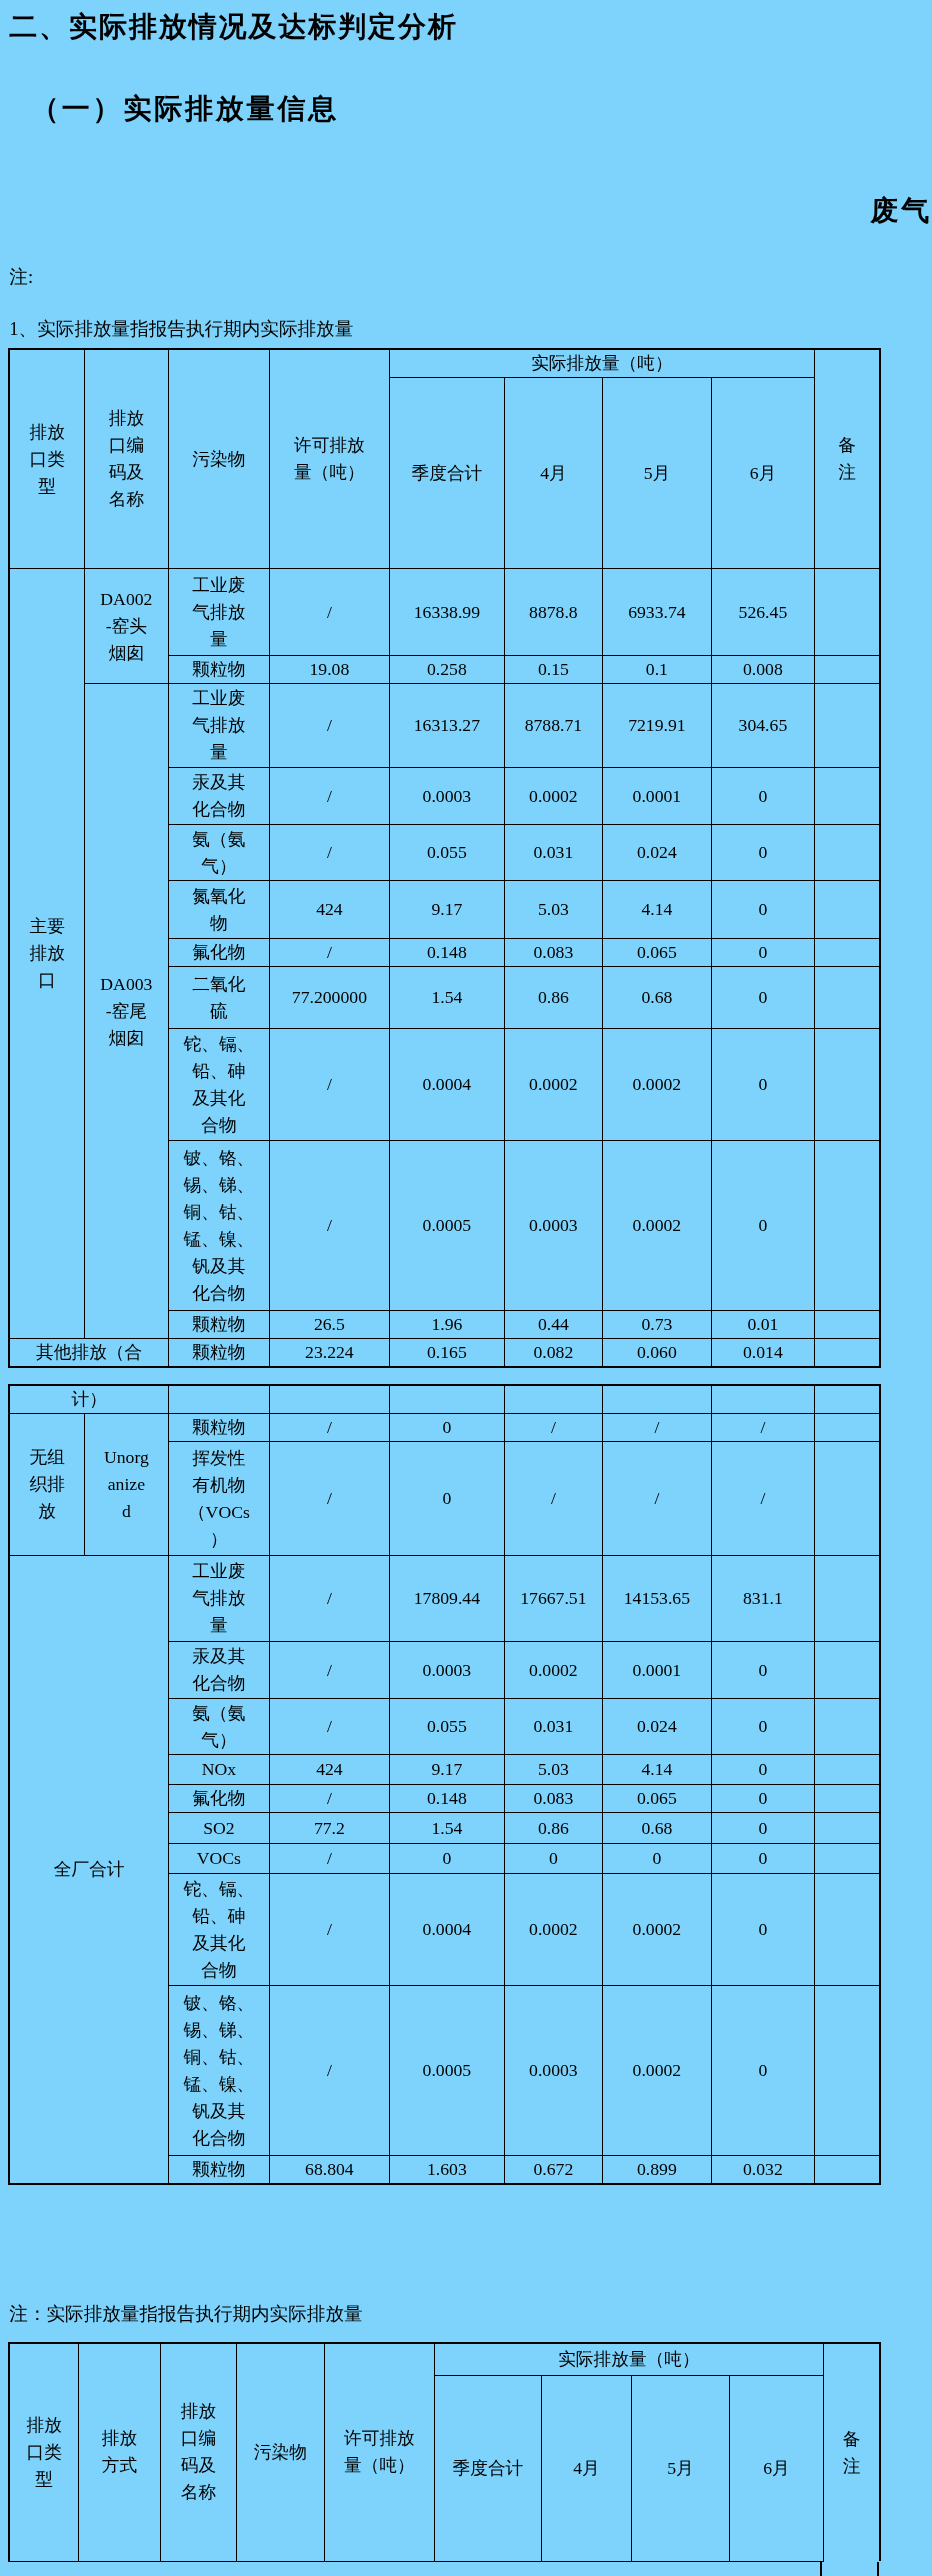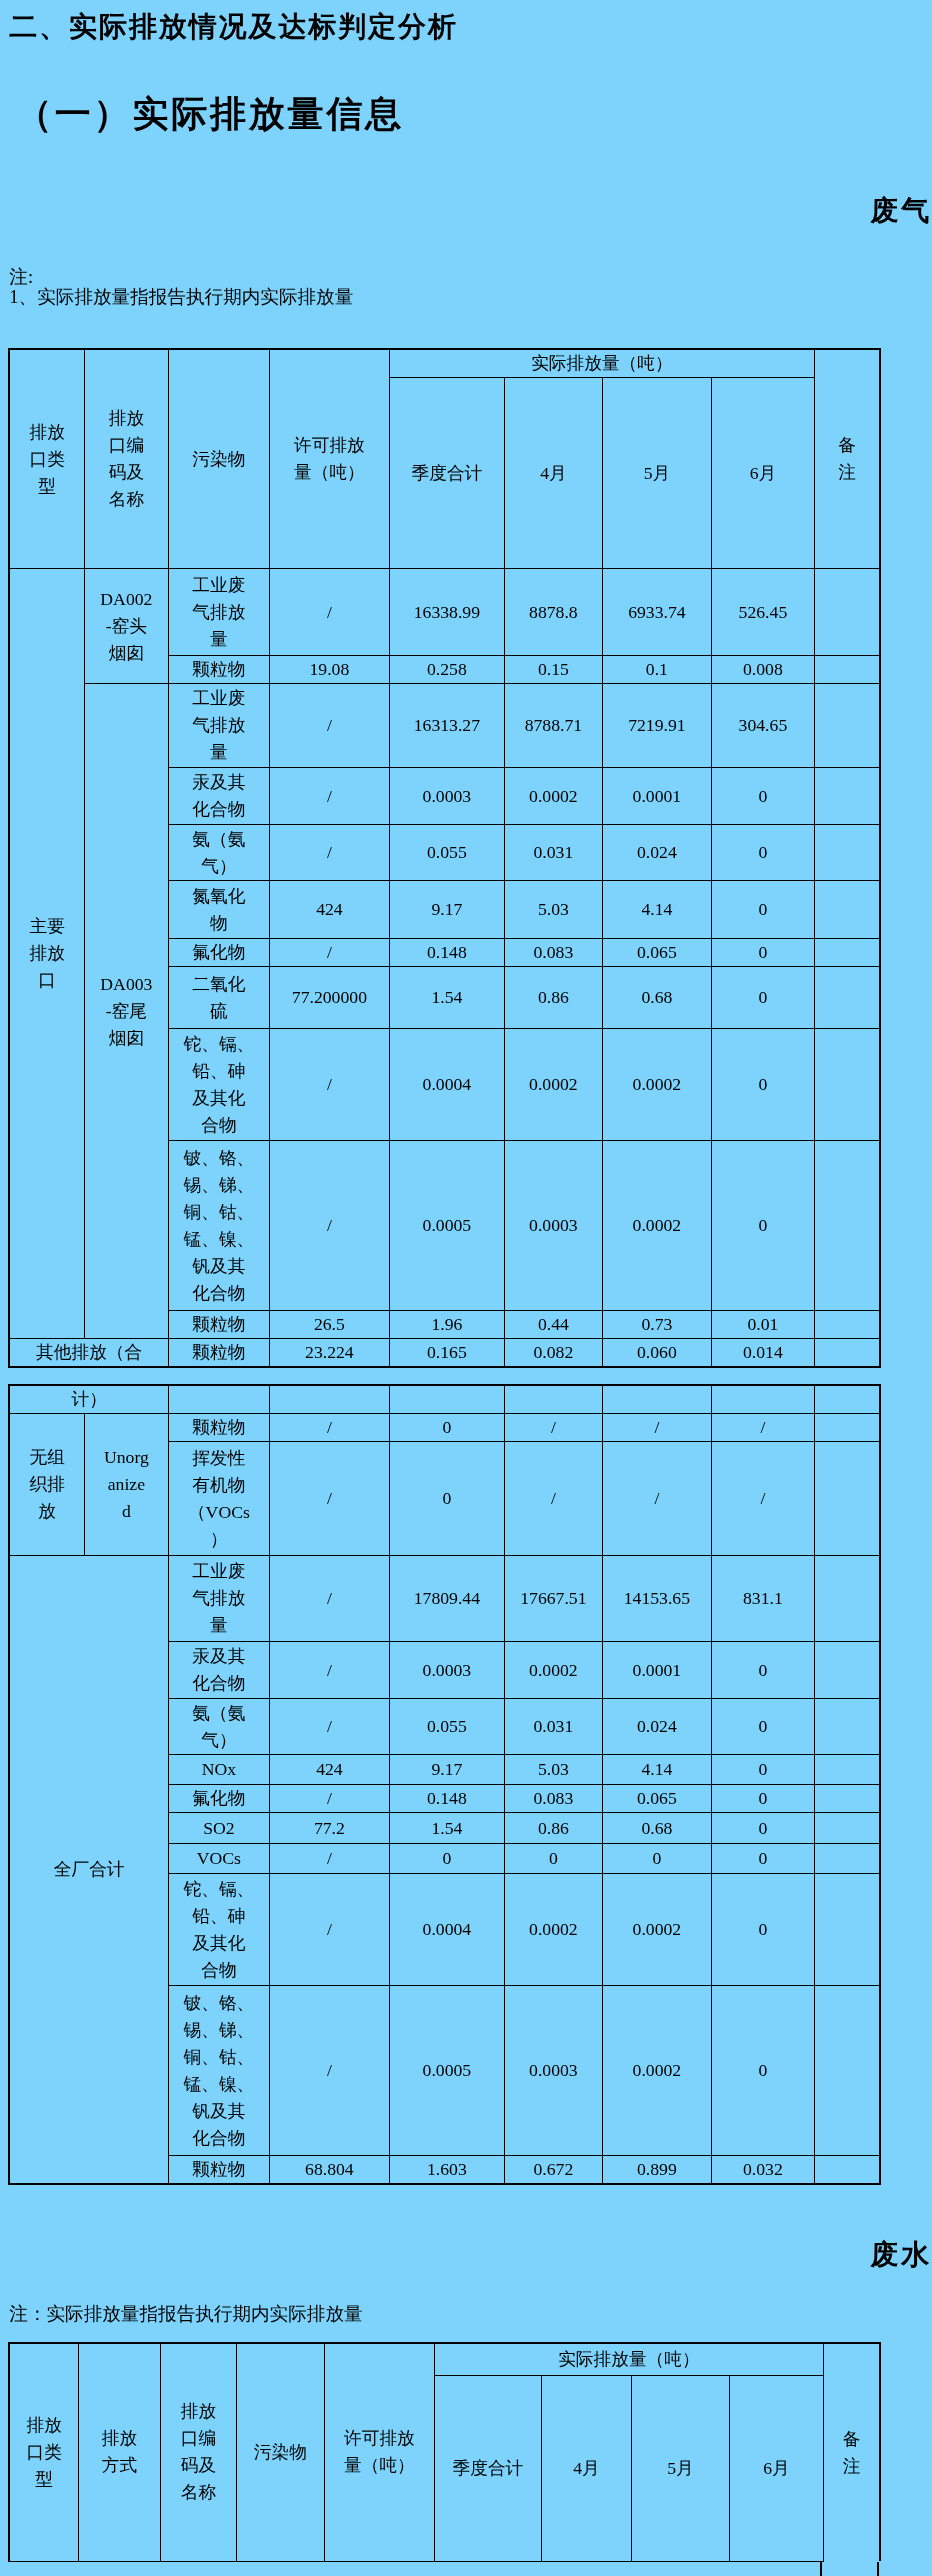--- a/index.html
+++ b/index.html
@@ -2,27 +2,27 @@
 <html style="font-size:15px"><head>
 <meta charset="utf-8">
 <style>
   html,body{margin:0;padding:0;background:#888;}
   .page{
     position:relative;width:932px;height:2576px;margin:0 auto;
     background:#7dd3fc;color:#000;overflow:hidden;
     font-family:"Liberation Serif","DejaVu Serif",serif;
   }
   .h1{position:absolute;top:7.5px;left:9.3px;font-size:28px;font-weight:bold;letter-spacing:1.9px;}
-  .h2{position:absolute;top:90px;left:16px;font-size:36px;font-weight:bold;letter-spacing:2.8px;}
+  .h2{position:absolute;top:90px;left:31px;font-size:28px;font-weight:bold;letter-spacing:2.8px;}
   .center-title{position:absolute;left:0;width:100%;text-align:right;font-size:28px;font-weight:bold;letter-spacing:2.8px;}
   #gasTitle{top:192px;}
   #waterTitle{top:2236px;}
   .note{position:absolute;left:9.3px;font-size:18.6px;white-space:pre;}
   #gasNoteLabel{top:264px;}
-  #gasNote1{top:284px;}
+  #gasNote1{top:316px;}
   #waterNote{top:2301px;text-align:center;}
   table{
     position:absolute;left:8.4px;width:871px;
     border-collapse:collapse;table-layout:fixed;
     border:2.8px solid #000;
   }
   td{
     border:1.9px solid #000;text-align:center;vertical-align:middle;
     font-size:17.7px;line-height:27px;padding:0 2.8px;
     white-space:pre-line;overflow:hidden;word-break:break-all;
@@ -368,21 +368,20 @@
       <td>68.804</td>
       <td>1.603</td>
       <td>0.672</td>
       <td>0.899</td>
       <td>0.032</td>
       <td></td>
     </tr>
   </tbody>
     </table>
 
-  <div class="center-title" id="waterTitle">废水</div>
   <div class="note" id="waterNote">注：实际排放量指报告执行期内实际排放量</div>
 
   <table id="waterTable">
     <colgroup>
       <col style="width:69px">
         <col style="width:82px">
         <col style="width:76px">
         <col style="width:88px">
         <col style="width:110px">
       <col style="width:107px">

